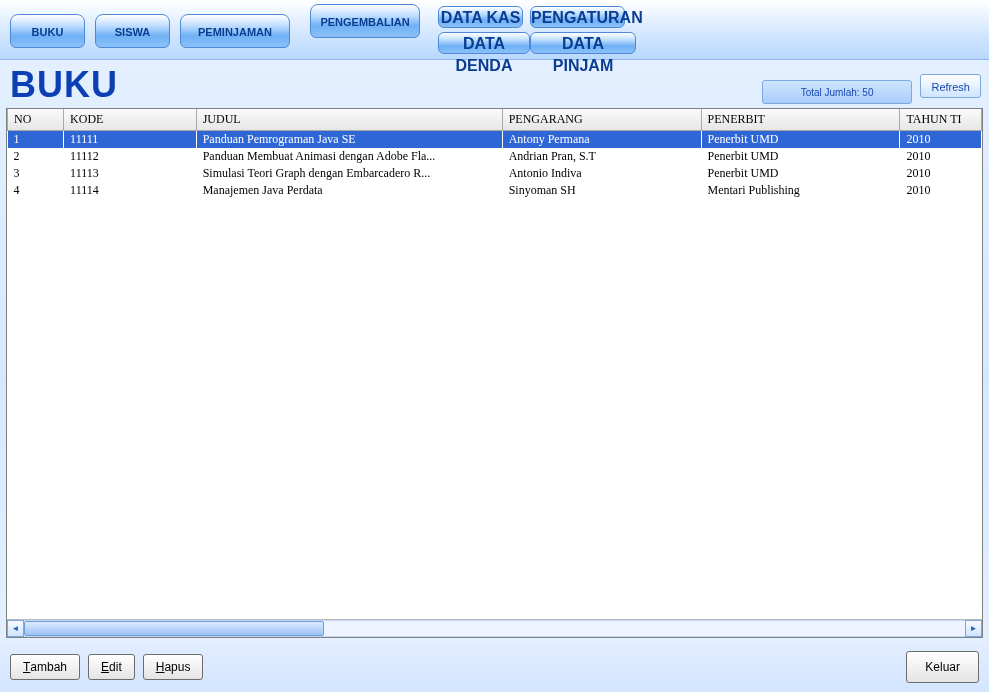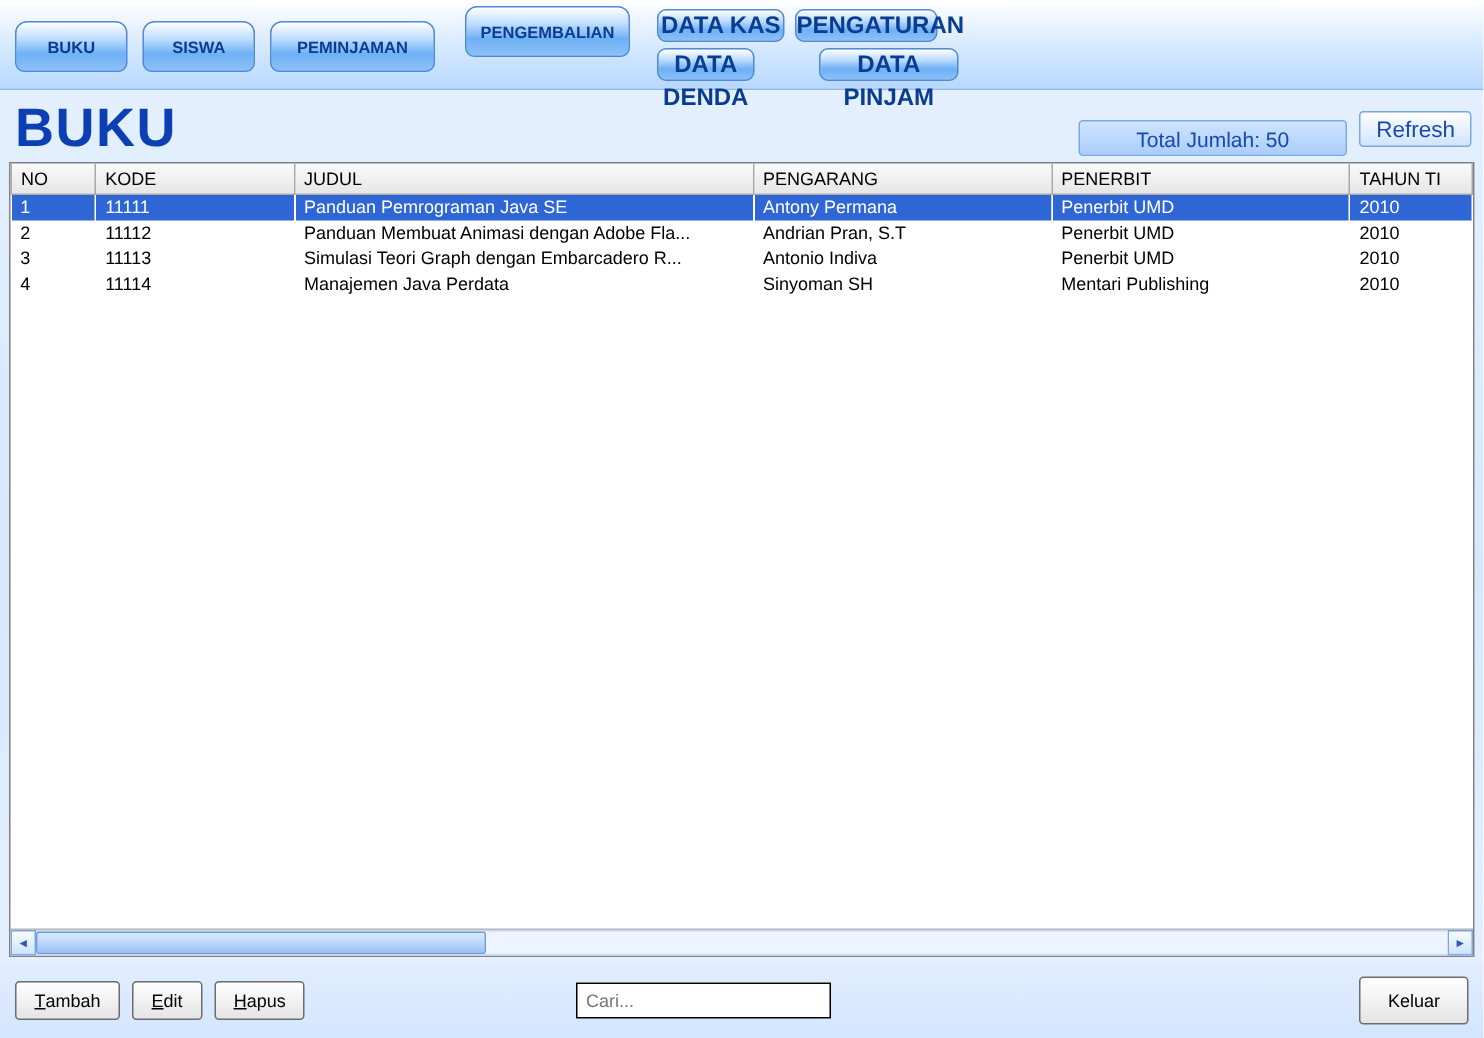--- a/index.html
+++ b/index.html
@@ -68,49 +68,50 @@
     margin-bottom: 2px;
   }
   .total-badge {
     height: 24px;
     padding: 0 38px;
     line-height: 24px;
     background: linear-gradient(to bottom, #cfe4ff, #aacdfb);
     border: 1px solid #7aa9e2;
     border-radius: 3px;
     color: #1749b1;
-    font-size: 14px;
+    font-size: 10px;
     margin-top: 12px;
   }
   .refresh-btn {
     height: 24px;
     padding: 0 10px;
     line-height: 24px;
     background: linear-gradient(to bottom, #ffffff, #cfe4ff);
     border: 1px solid #7aa9e2;
     border-radius: 3px;
     color: #1749b1;
-    font-size: 15px;
+    font-size: 11px;
     cursor: pointer;
   }
 
   
   .grid-wrap {
     flex: 1;
     margin: 0 6px 4px 6px;
     border: 1px solid #808080;
     background: #fff;
     display: flex;
     flex-direction: column;
     overflow: hidden;
   }
   table {
     border-collapse: collapse;
     width: 100%;
     table-layout: fixed;
+    font-family: Liberation Serif, serif;
   }
   thead th {
     background: linear-gradient(to bottom, #fafafa 0%, #e6e6e6 100%);
     border: 1px solid #a8a8a8;
     border-top: none;
     padding: 3px 6px;
     text-align: left;
     font-weight: normal;
     font-size: 12px;
     color: #000;
@@ -211,23 +212,23 @@
 <body>
 
 <div class="app">
 
   <div class="menu-bar">
     <div class="tab" style="left:10px;  top:14px; width:75px;">BUKU</div>
     <div class="tab" style="left:95px;  top:14px; width:75px;">SISWA</div>
     <div class="tab" style="left:180px; top:14px; width:110px;">PEMINJAMAN</div>
     <div class="tab" style="left:310px; top:4px; width:110px;">PENGEMBALIAN</div>
     <div class="tab small" style="left:438px; top:6px;  width:85px;">DATA KAS</div>
-    <div class="tab small" style="left:438px; top:32px; width:65px;">DATA DENDA</div>
+    <div class="tab small" style="left:438px; top:32px; width:92px;">DATA DENDA</div>
     <div class="tab small" style="left:530px; top:6px;  width:95px;">PENGATURAN</div>
-    <div class="tab small" style="left:546px; top:32px; width:93px;">DATA PINJAM</div>
+    <div class="tab small" style="left:530px; top:32px; width:106px;">DATA PINJAM</div>
   </div>
 
   <div class="title-row">
     <div class="page-title">BUKU</div>
     <div class="title-right">
       <div class="total-badge">Total Jumlah: 50</div>
       <div class="refresh-btn">Refresh</div>
     </div>
   </div>
 
@@ -304,17 +305,16 @@
     </button>
     <button class="btn">
       <span class="mnemonic">E</span>
         <span>dit</span>
     </button>
     <button class="btn">
       <span class="mnemonic">H</span>
         <span>apus</span>
     </button>
 
-    <input class="search-box" type="text" placeholder="Cari..." style="">
 
     <button class="btn" style="margin-left:auto; padding:15px 18px;">Keluar</button>
   </div>
 </div>
 
 </body></html>

